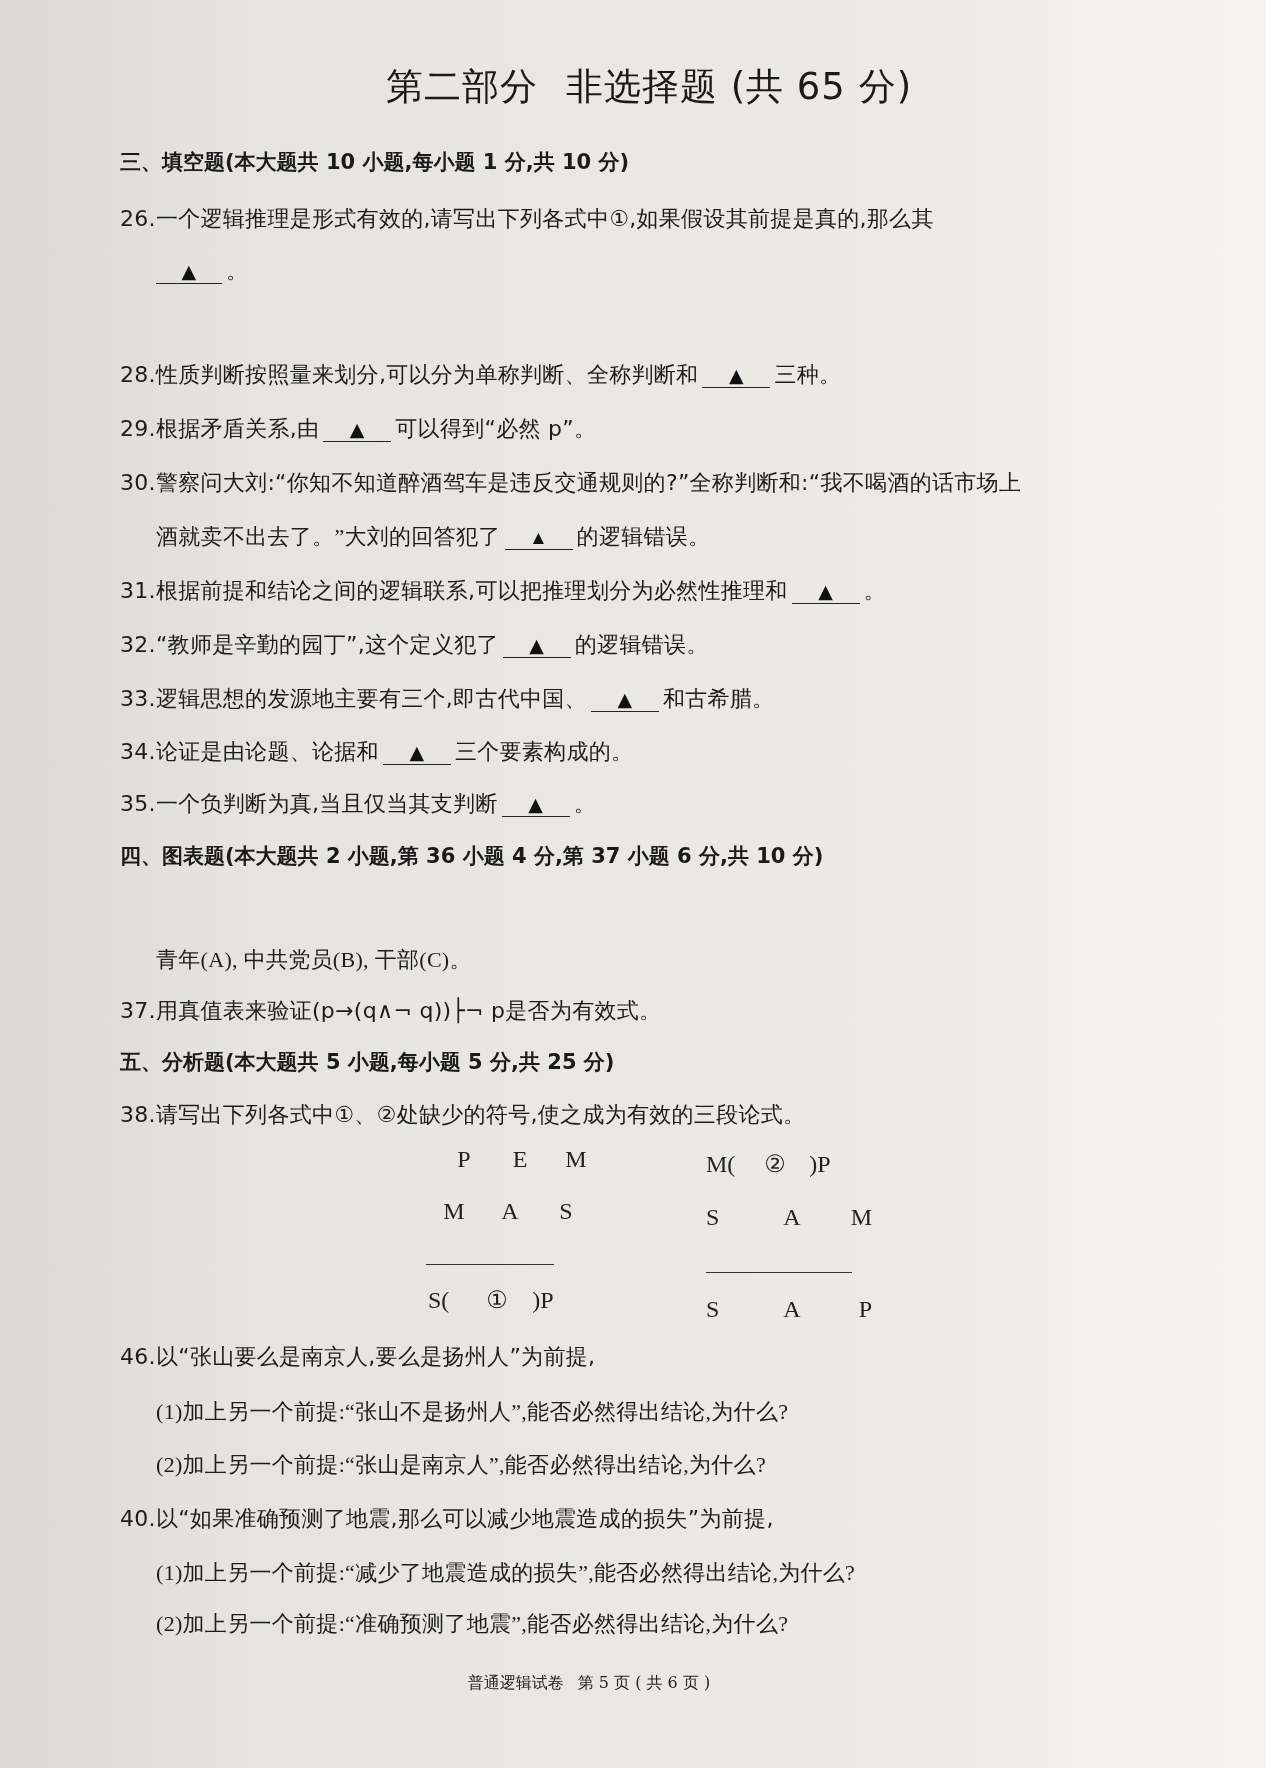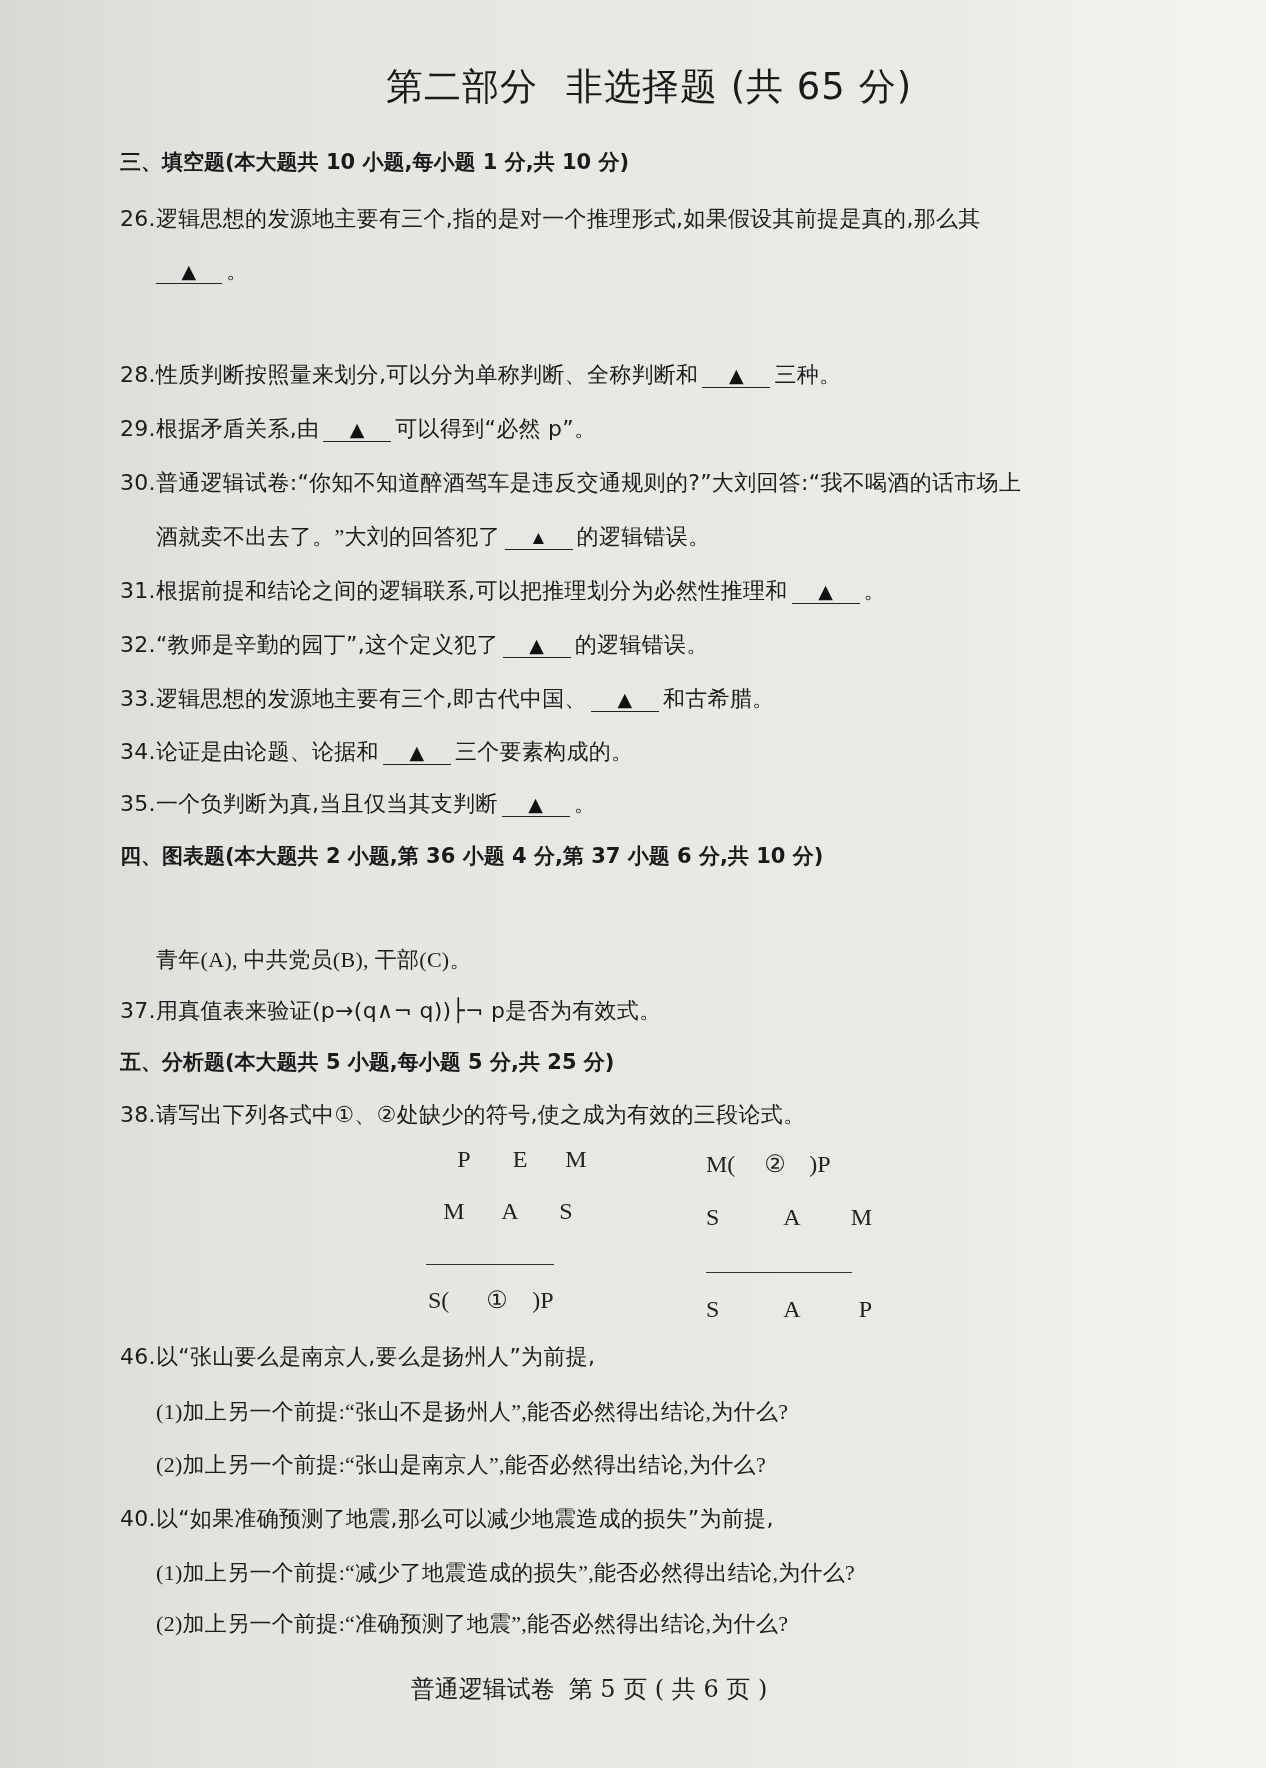--- a/index.html
+++ b/index.html
@@ -28,53 +28,53 @@
     display: inline-block; border-bottom: 1.6px solid #222; text-align: center;
     vertical-align: baseline; line-height: 1.1; margin: 0 4px;
   }
   .tri { display: inline-block; font-size: 19px; color: #111; }
   .syl { position: absolute; font-family: "Liberation Serif", serif; font-size: 24px; color: #222; }
   .syl-row { position: absolute; white-space: nowrap; }
   .syl-row span { display: inline-block; text-align: center; }
   .rule { position: absolute; height: 0; border-top: 1.5px solid #333; }
   .footer {
     position: absolute; left: 0; width: 1146px; top: 1673px; text-align: center;
-    font-family: "DejaVu Serif", serif; font-size: 24px; color: #222;
+    font-family: "DejaVu Serif", serif; font-size: 16px; color: #222;
   }
   .footer .gap { display: inline-block; width: 14px; }
 </style>
 </head>
 <body>
 
 <div class="page">
 
   <div class="title">
     <span>第二部分</span><span class="gap"></span><span>非选择题 (共 65 分)</span>
   </div>
 
   <div class="sec" style="top:148px">三、填空题(本大题共 10 小题,每小题 1 分,共 10 分)</div>
 
   <div class="line" style="top:204px">
-    <span>26.</span><span>逻辑思想的发源地主要有三个,指的是对一个推理形式,如果假设其前提是真的,那么其</span>
+    <span>26.</span><span>一个逻辑推理是形式有效的,请写出下列各式中①,如果假设其前提是真的,那么其</span>
   </div>
   <div class="line" style="top:256px; left:140px">
     <span class="blank" style="width:66px; margin-left:0"><span class="tri">▲</span></span><span>。</span>
   </div>
 
 
   <div class="line" style="top:360px">
     <span>28.</span><span>性质判断按照量来划分,可以分为单称判断、全称判断和</span><span class="blank" style="width:68px"><span class="tri">▲</span></span><span>三种。</span>
   </div>
 
   <div class="line" style="top:414px">
     <span>29.</span><span>根据矛盾关系,由</span><span class="blank" style="width:68px"><span class="tri">▲</span></span><span>可以得到“必然 p”。</span>
   </div>
 
   <div class="line" style="top:468px">
-    <span>30.</span><span>普通逻辑试卷:“你知不知道醉酒驾车是违反交通规则的?”大刘回答:“我不喝酒的话市场上</span>
+    <span>30.</span><span>警察问大刘:“你知不知道醉酒驾车是违反交通规则的?”全称判断和:“我不喝酒的话市场上</span>
   </div>
   <div class="line indent" style="top:522px">
     <span>酒就卖不出去了。”大刘的回答犯了</span><span class="blank" style="width:68px"><span class="tri">▲</span></span><span>的逻辑错误。</span>
   </div>
 
   <div class="line" style="top:576px">
     <span>31.</span><span>根据前提和结论之间的逻辑联系,可以把推理划分为必然性推理和</span><span class="blank" style="width:68px"><span class="tri">▲</span></span><span>。</span>
   </div>
 
   <div class="line" style="top:630px">

